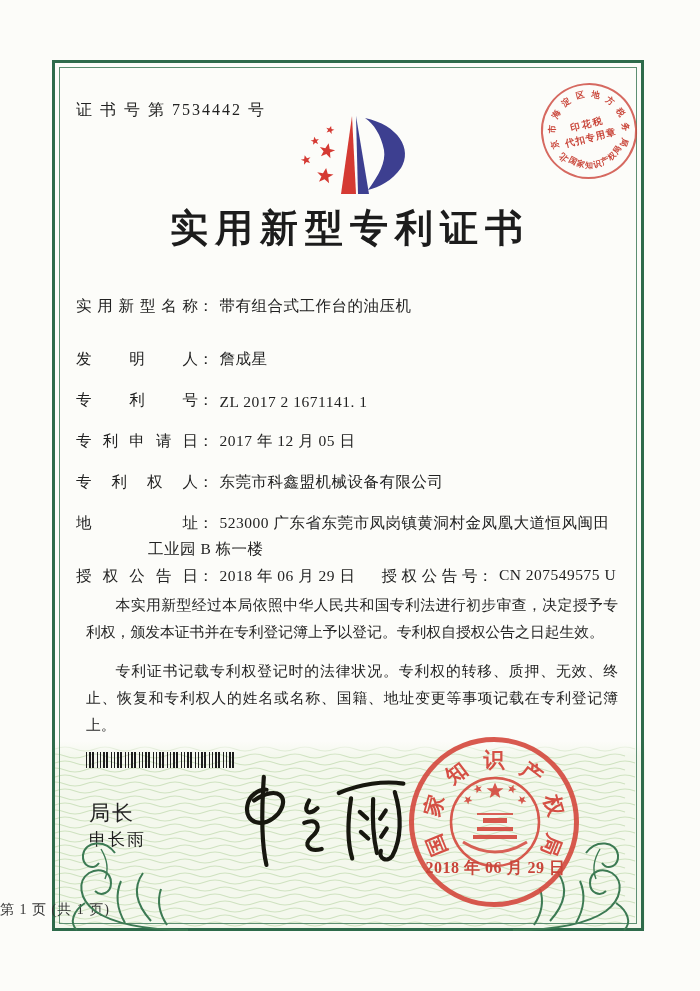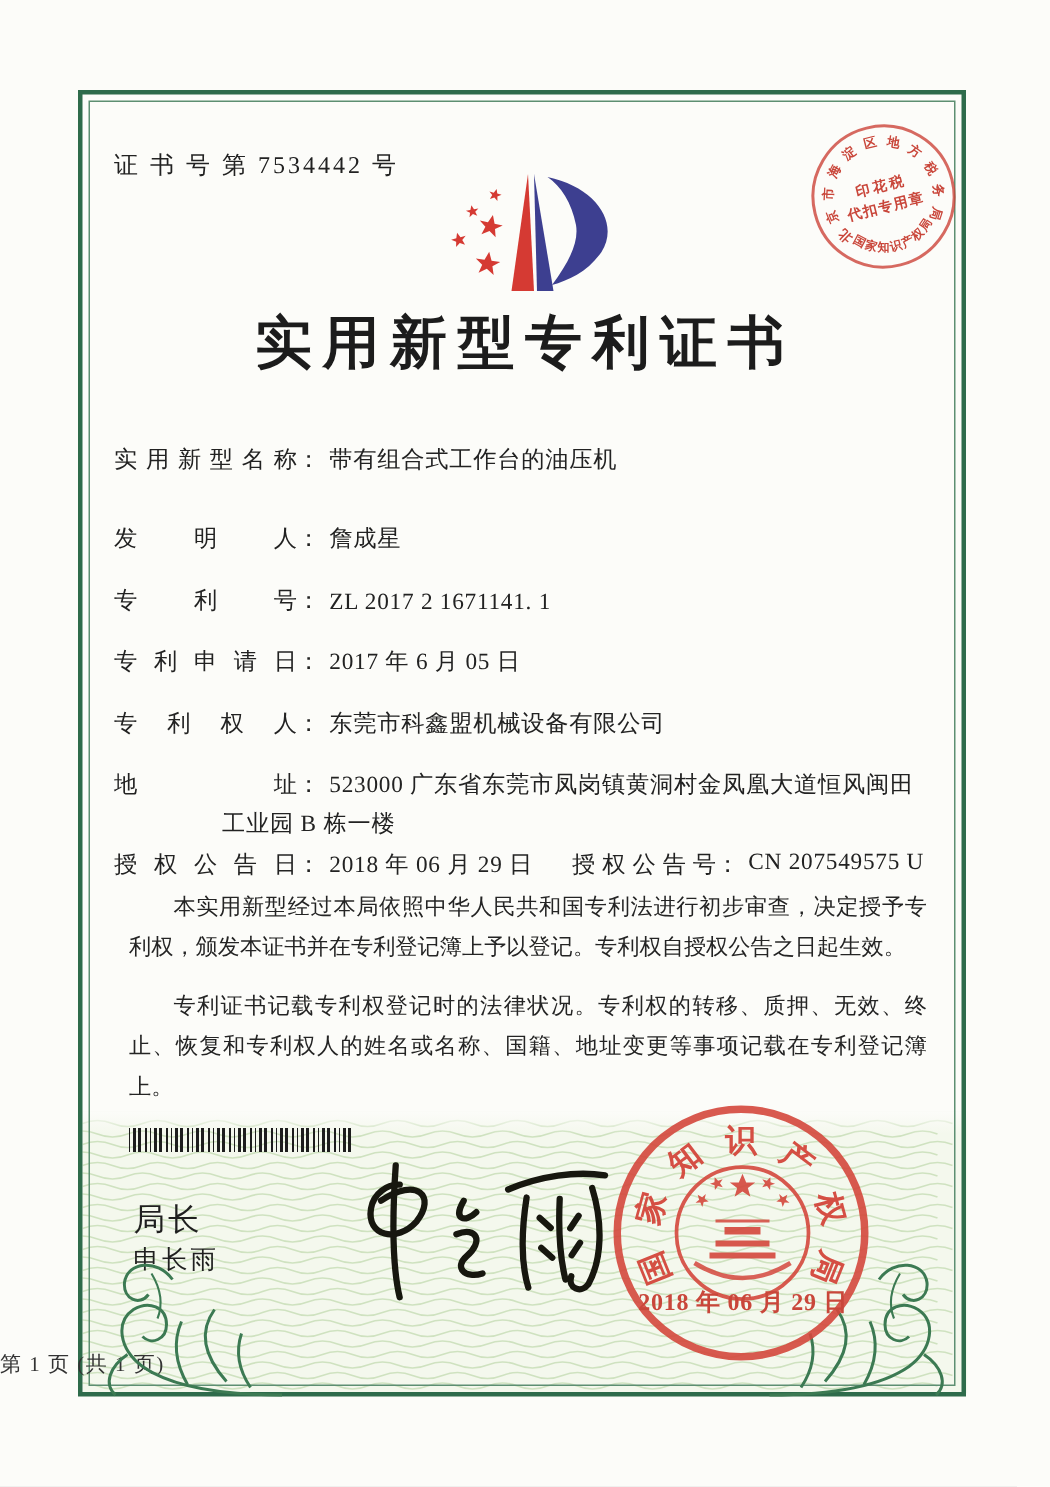--- a/index.html
+++ b/index.html
@@ -171,21 +171,21 @@
       <span class="fvalue">詹成星</span>
   </div>
   <div class="field-row" style="top:390px">
     <span class="flabel">专利号</span>
       <span class="fcolon">：</span>
       <span class="fvalue">ZL 2017 2 1671141. 1</span>
   </div>
   <div class="field-row" style="top:431px">
     <span class="flabel">专利申请日</span>
       <span class="fcolon">：</span>
-      <span class="fvalue">2017 年 6 月 05 日</span>
+      <span class="fvalue">2017 年 12 月 05 日</span>
   </div>
   <div class="field-row" style="top:472px">
     <span class="flabel">专利权人</span>
       <span class="fcolon">：</span>
       <span class="fvalue">东莞市科鑫盟机械设备有限公司</span>
   </div>
   <div class="field-row" style="top:513px">
     <span class="flabel">地址</span>
       <span class="fcolon">：</span>
       <span class="fvalue">523000 广东省东莞市凤岗镇黄洞村金凤凰大道恒风闽田</span>

